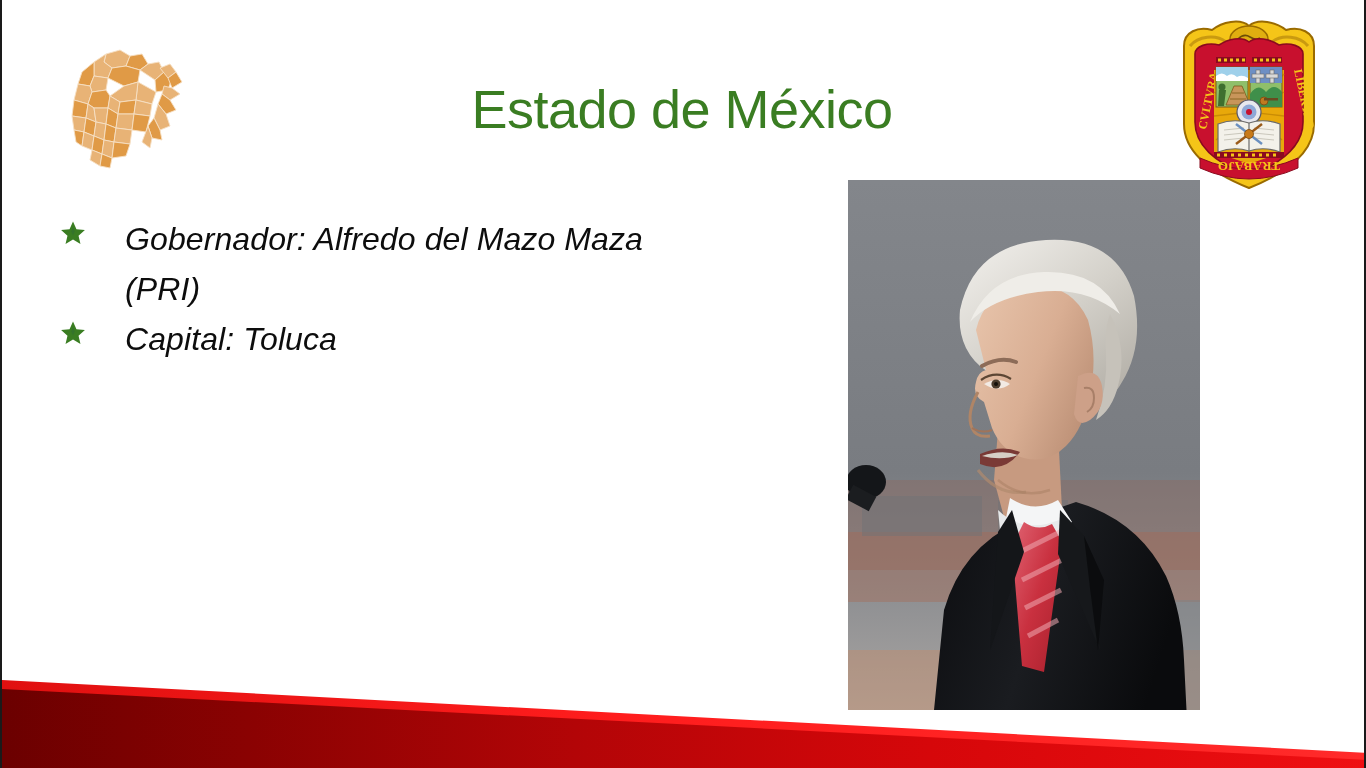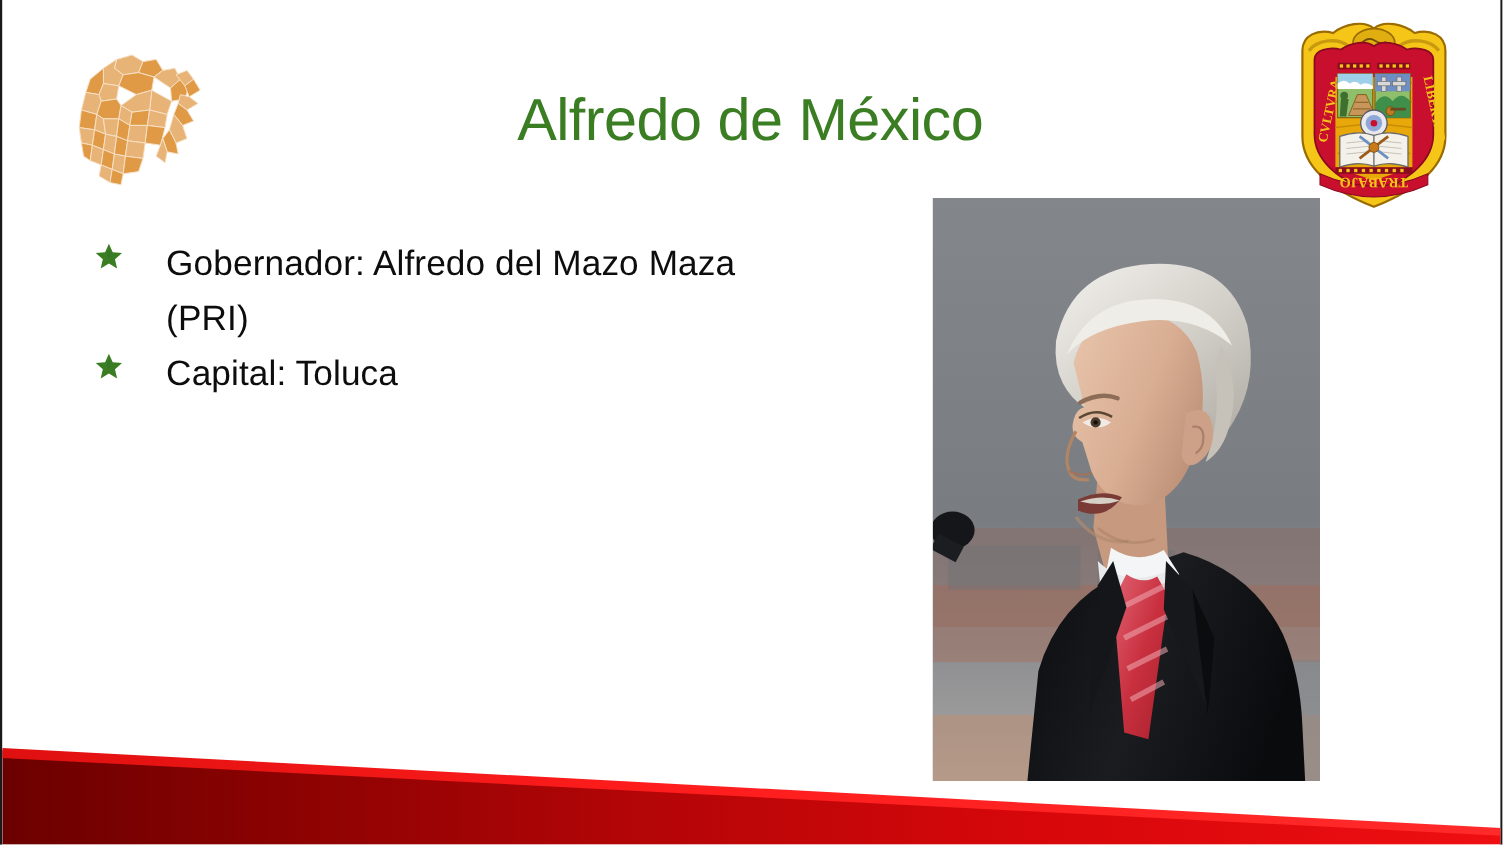--- a/index.html
+++ b/index.html
@@ -47,23 +47,24 @@
     line-height: 1.15;
     font-weight: 400;
     letter-spacing: -0.5px;
     color: #3a7d22;
     white-space: nowrap;
   }
 
   
   #bullets {
     position: absolute;
-    left: 84px;
+    left: 58px;
     top: 214px;
     width: 640px;
+    font-style: italic;
   }
   .bullet-row {
     display: flex;
     align-items: flex-start;
     margin-bottom: 0px;
   }
   .bullet-star {
     flex: 0 0 auto;
     width: 65px;
     padding-top: 6px;
@@ -176,21 +177,21 @@
       <path d="M100 26 L110 22 L116 30 L108 36 Z" fill="#e8b376"></path>
       <path d="M108 36 L116 30 L122 40 L112 46 Z" fill="#e09a46"></path>
       <path d="M104 44 L112 46 L120 52 L110 58 L102 52 Z" fill="#e8b376"></path>
       <path d="M102 52 L110 58 L116 68 L106 72 L98 62 Z" fill="#e09a46"></path>
       <path d="M98 62 L106 72 L110 84 L100 88 L94 76 Z" fill="#e8b376"></path>
       <path d="M94 76 L100 88 L102 98 L92 96 L88 84 Z" fill="#e09a46"></path>
       <path d="M88 84 L92 96 L90 106 L82 100 Z" fill="#e8b376"></path>
     </g>
   </svg>
 
-  <div id="title">Alfredo de México</div>
+  <div id="title">Estado de México</div>
 
   <svg id="coat-of-arms" viewBox="0 0 170 180" xmlns="http://www.w3.org/2000/svg">
 
     <path d="M20 34 C20 20 34 14 48 18 C58 10 76 6 85 14 C94 6 112 10 122 18
              C136 14 150 20 150 34 L150 112 C150 142 120 162 85 176
              C50 162 20 142 20 112 Z" fill="#f5c518" stroke="#9a6b00" stroke-width="2"></path>
 
     <path d="M26 34 C34 24 52 22 62 30" fill="none" stroke="#c99a10" stroke-width="3"></path>
     <path d="M144 34 C136 24 118 22 108 30" fill="none" stroke="#c99a10" stroke-width="3"></path>
 

